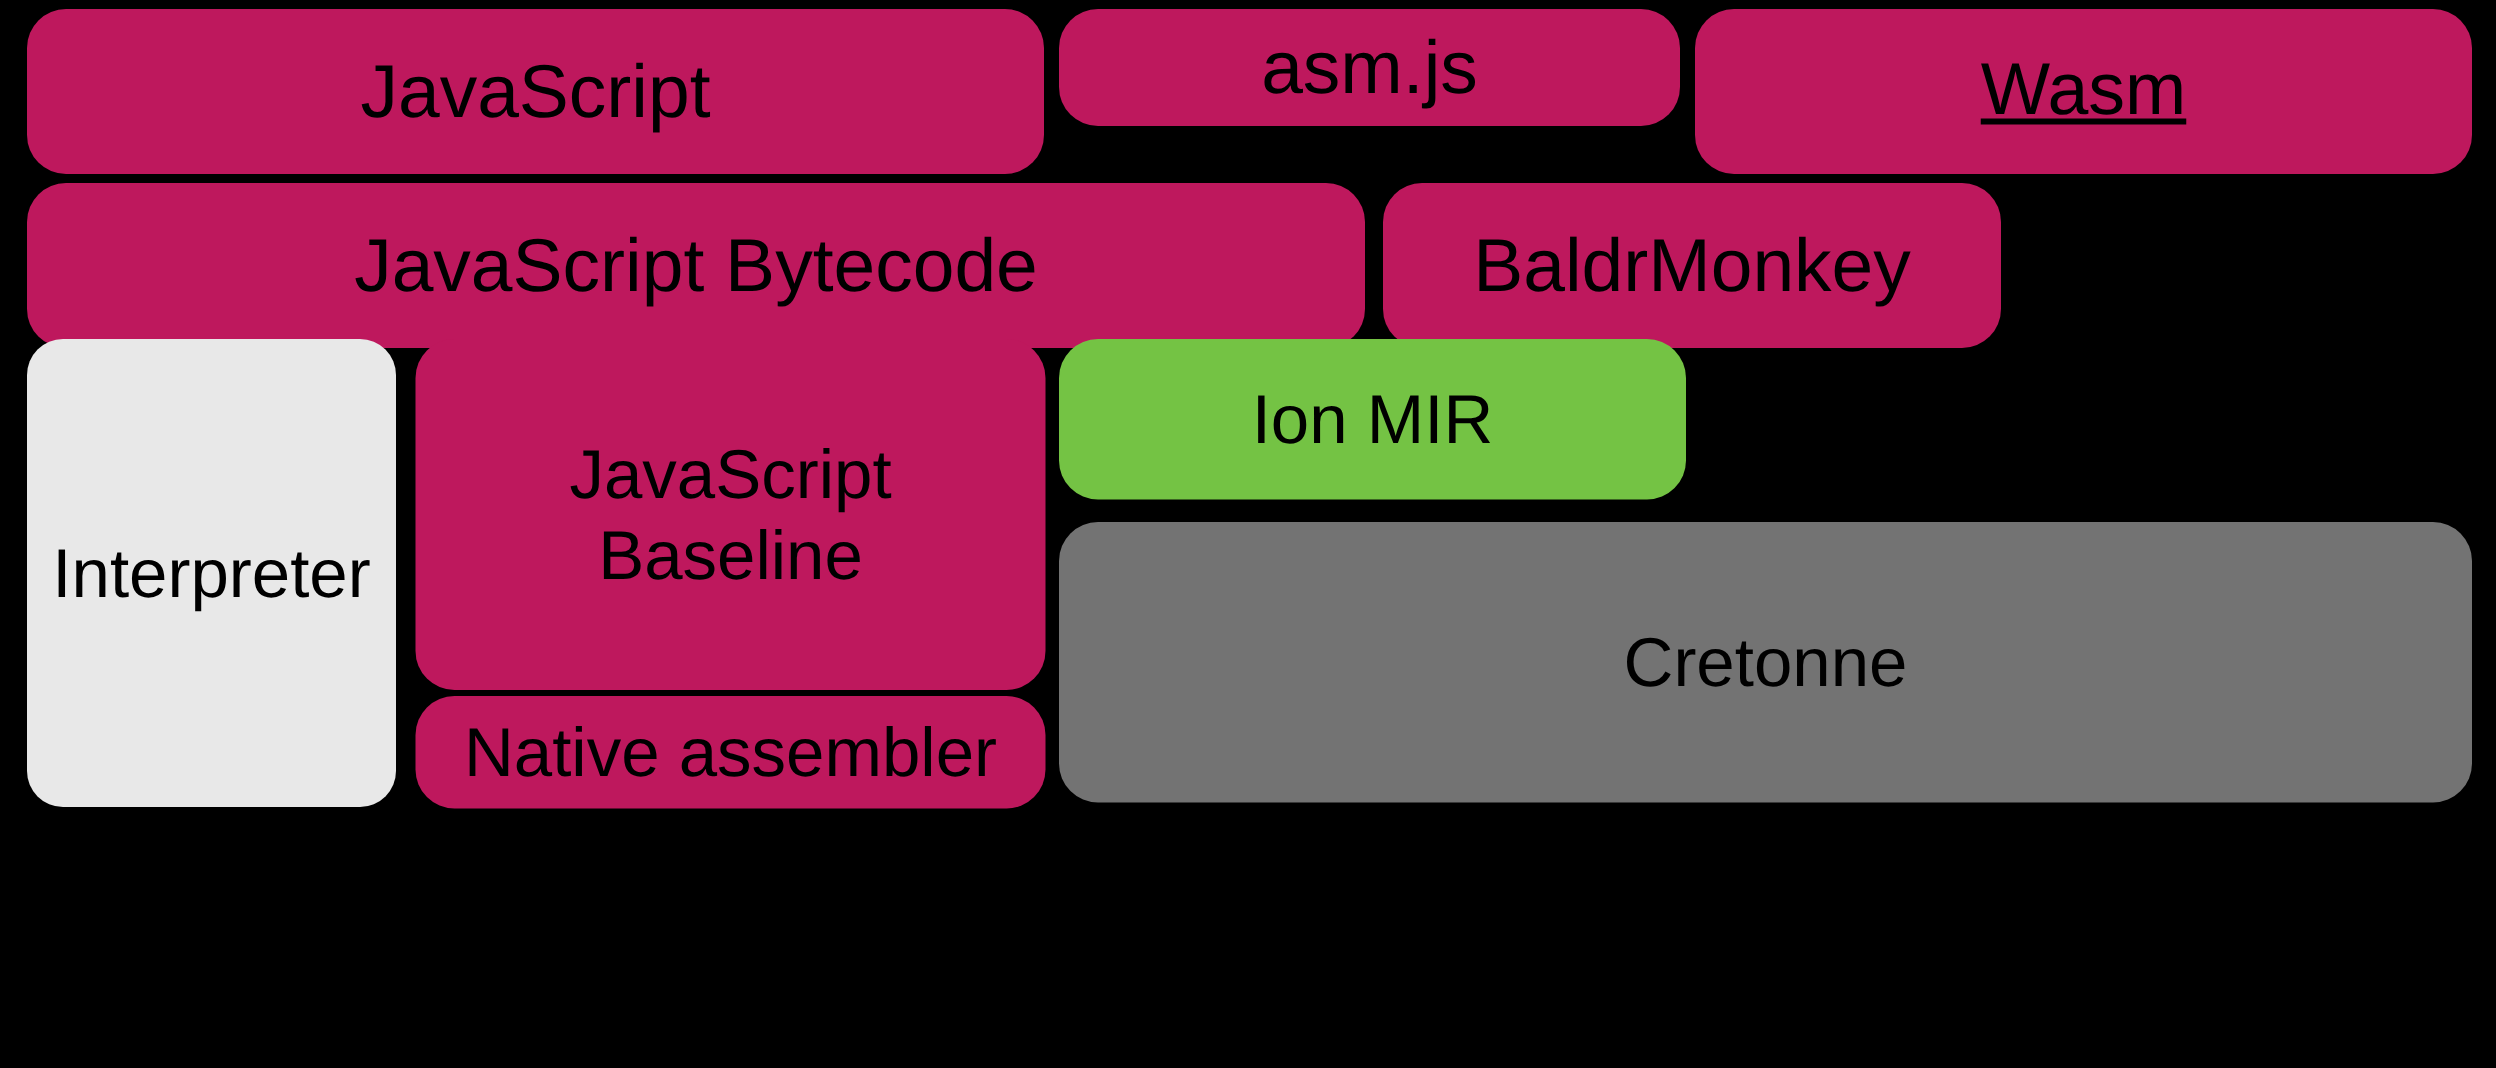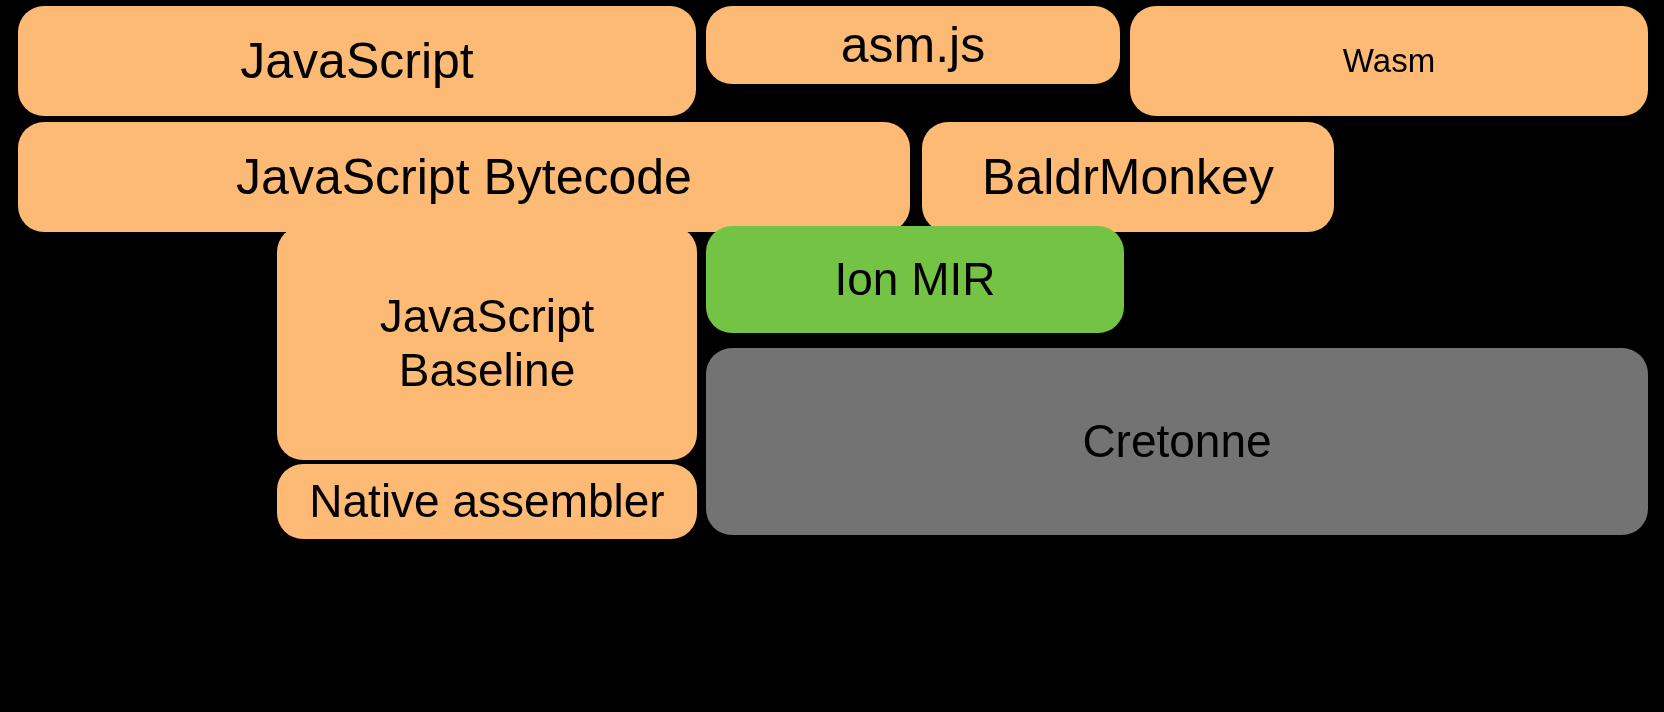--- a/index.html
+++ b/index.html
@@ -16,41 +16,41 @@
     font-family: "Liberation Sans", "DejaVu Sans", sans-serif;
   }
   .box {
     position: absolute;
     box-sizing: border-box;
     display: flex;
     align-items: center;
     justify-content: center;
     text-align: center;
     color: #000000;
-    background: #fdba74;
+    background: #be185d;
     border-radius: 26px;
     line-height: 1.18;
     font-weight: 400;
     -webkit-font-smoothing: antialiased;
     user-select: none;
   }
   .box.gray  { background: #e8e8e8; }
   .box.green { background: #74c344; }
   .box.pink  { background: #737373; }
 
   .label {
     display: block;
     padding: 0 8px;
     white-space: pre-line;
   }
 
   
   #b-javascript      { left: 18px;   top: 6px;   width: 678px;  height: 110px; font-size: 50px; }
   #b-asmjs           { left: 706px;  top: 6px;   width: 414px;  height: 78px; font-size: 50px; }
-  #b-wasm            { left: 1130px; top: 6px;   width: 518px;  height: 110px; font-size: 33px; }
+  #b-wasm            { left: 1130px; top: 6px;   width: 518px;  height: 110px; font-size: 49px; text-decoration: underline; }
 
   
   #b-js-bytecode     { left: 18px;   top: 122px; width: 892px;  height: 110px; font-size: 50px; }
   #b-baldrmonkey     { left: 922px;  top: 122px; width: 412px;  height: 110px; font-size: 50px; }
 
   
   #b-interpreter     { left: 18px;   top: 226px; width: 246px;  height: 312px; font-size: 46px; border-radius: 24px; }
   #b-js-baseline     { left: 277px;  top: 226px; width: 420px;  height: 234px; font-size: 46px; }
   #b-macro-assembler { left: 277px;  top: 464px; width: 420px;  height: 75px;  font-size: 46px; }
   #b-ion-mir         { left: 706px;  top: 226px; width: 418px;  height: 107px; font-size: 46px; }
@@ -74,20 +74,23 @@
     <span class="label">Wasm</span>
   </div>
 
   <div class="box" id="b-js-bytecode">
     <span class="label">JavaScript Bytecode</span>
   </div>
   <div class="box" id="b-baldrmonkey">
     <span class="label">BaldrMonkey</span>
   </div>
 
+  <div class="box gray" id="b-interpreter">
+    <span class="label">Interpreter</span>
+  </div>
   <div class="box" id="b-js-baseline">
     <span class="label">JavaScript
 Baseline</span>
   </div>
   <div class="box" id="b-macro-assembler">
     <span class="label">Native assembler</span>
   </div>
   <div class="box green" id="b-ion-mir">
     <span class="label">Ion MIR</span>
   </div>

